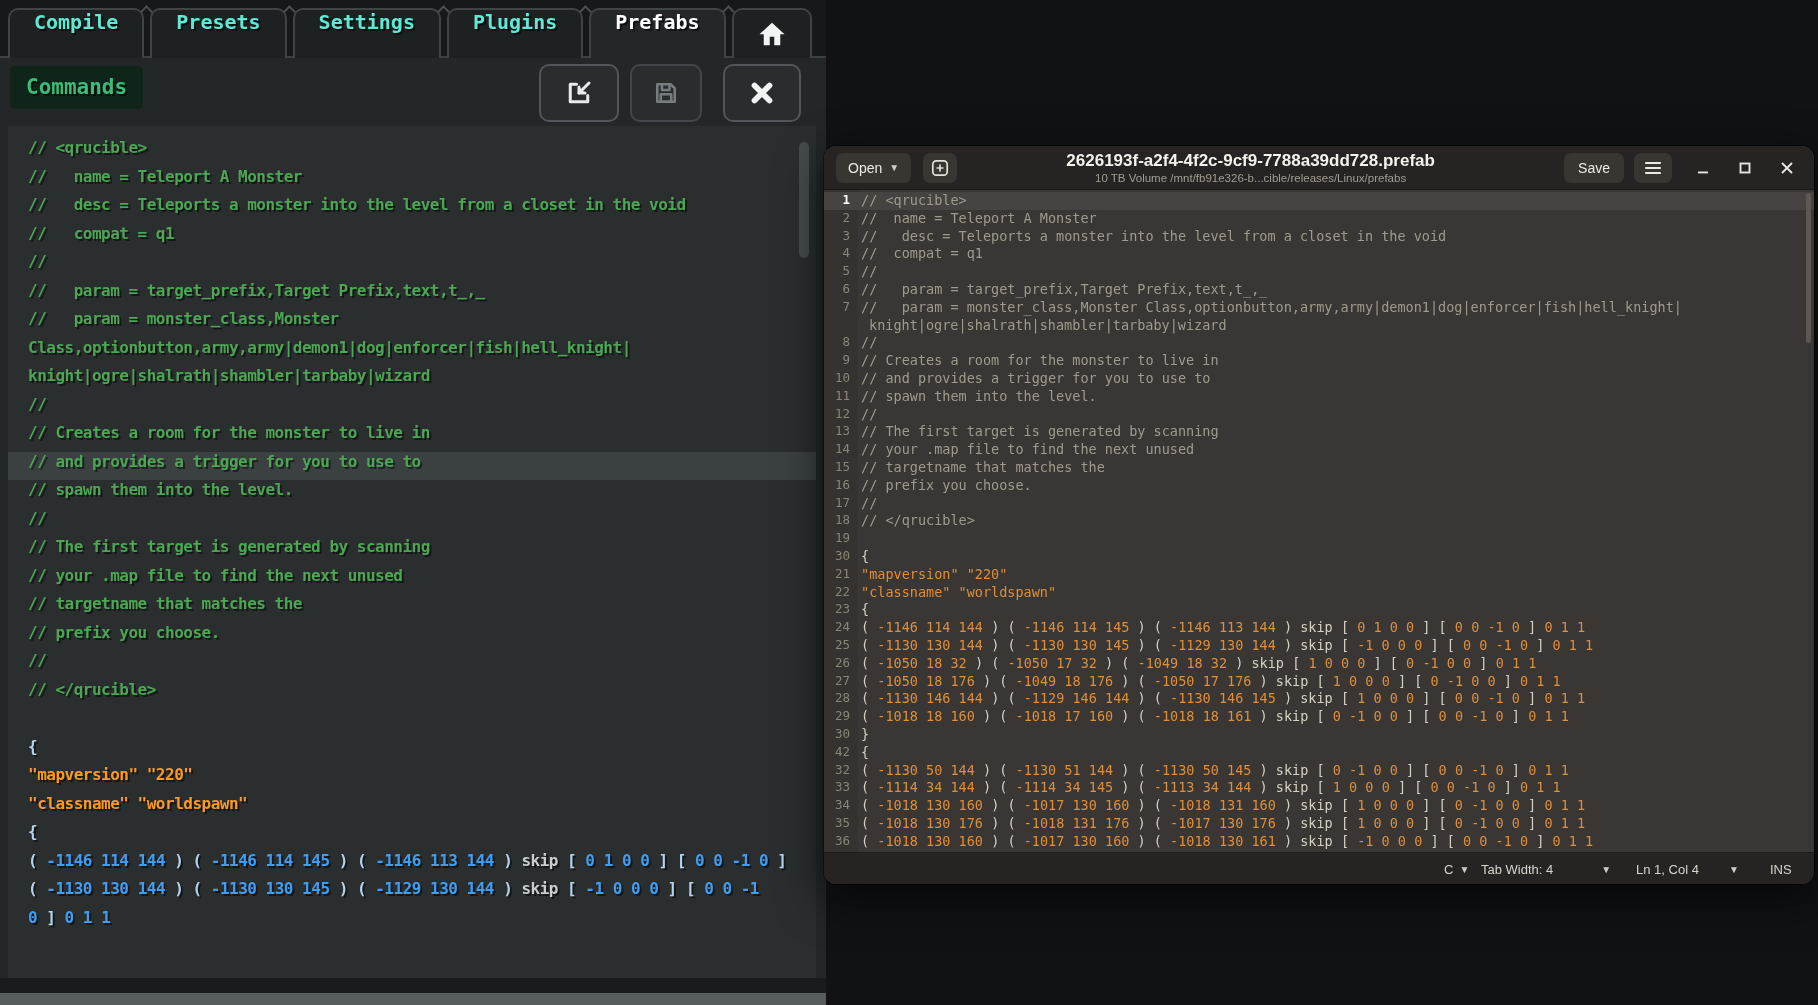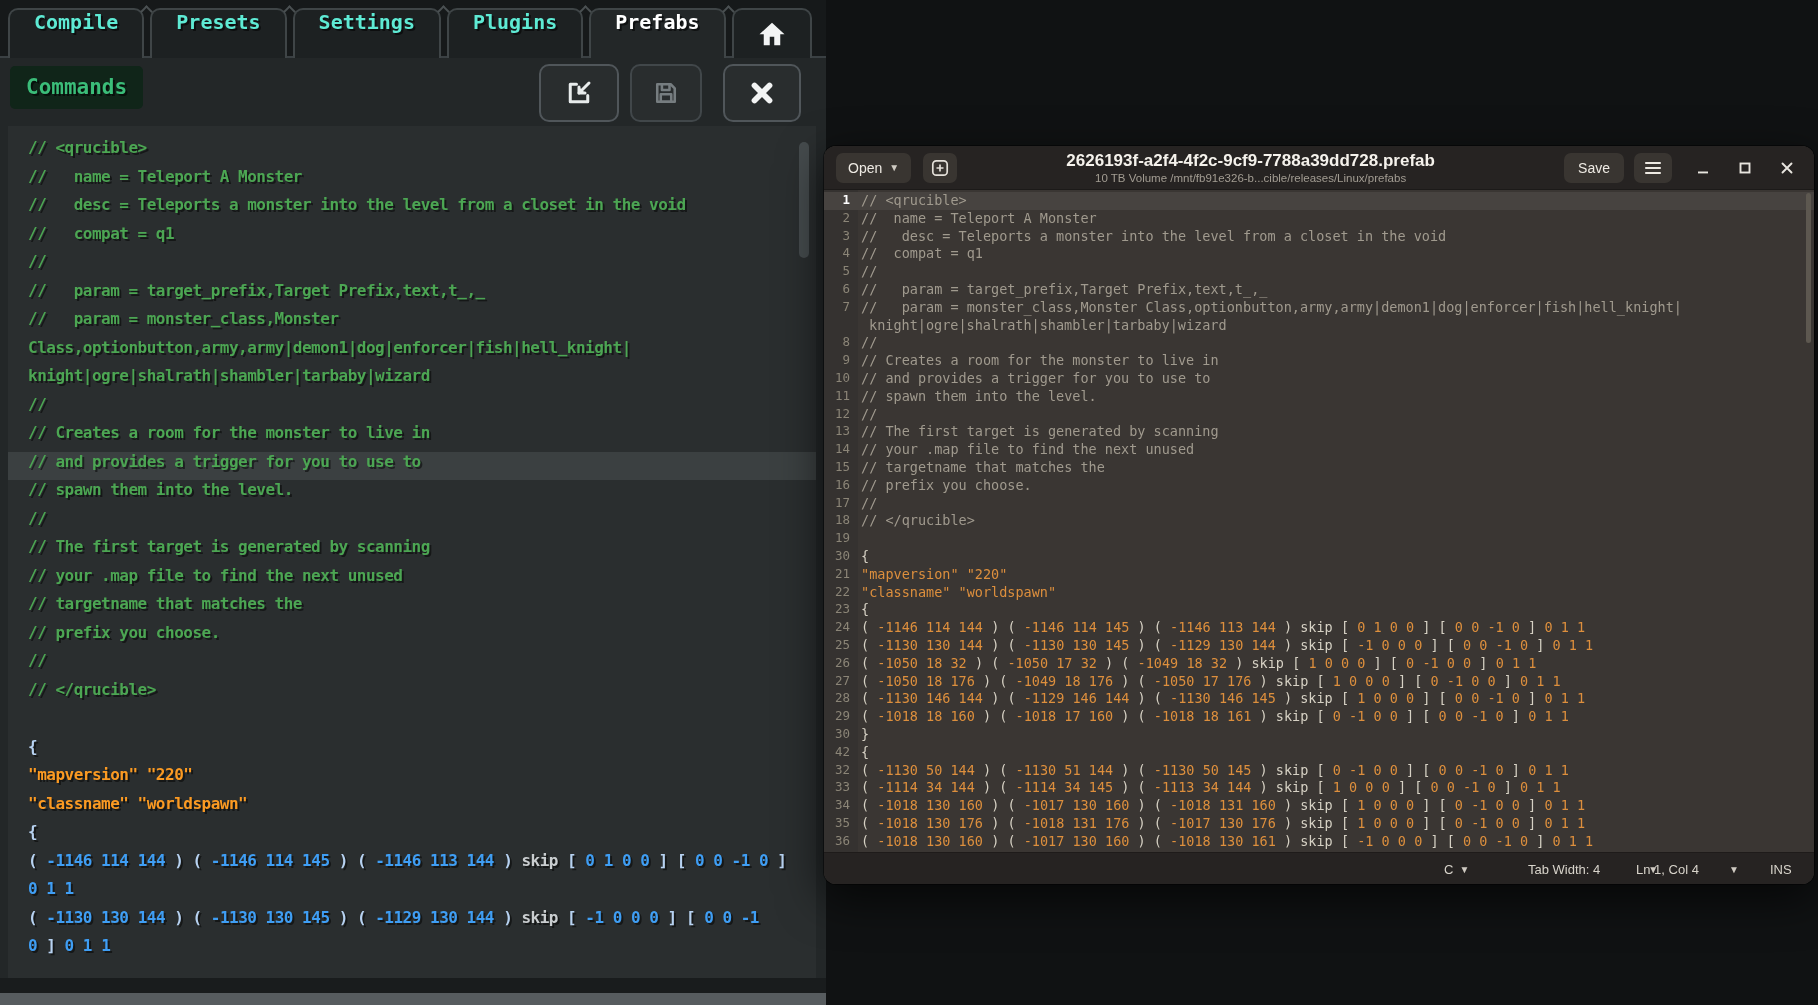--- a/index.html
+++ b/index.html
@@ -159,21 +159,20 @@
         <div class="lrow tk-cm">// targetname that matches the</div>
         <div class="lrow tk-cm">// prefix you choose.</div>
         <div class="lrow tk-cm">//</div>
         <div class="lrow tk-cm">// &lt;/qrucible&gt;</div>
         <div class="lrow tk-blank"></div>
         <div class="lrow tk-brace">{</div>
         <div class="lrow tk-str">"mapversion" "220"</div>
         <div class="lrow tk-str">"classname" "worldspawn"</div>
         <div class="lrow tk-brace">{</div>
         <div class="lrow"><span class="tk-p">(</span><span class="tk-p"> </span><span class="tk-num">-1146</span><span class="tk-p"> </span><span class="tk-num">114</span><span class="tk-p"> </span><span class="tk-num">144</span><span class="tk-p"> </span><span class="tk-p">)</span><span class="tk-p"> </span><span class="tk-p">(</span><span class="tk-p"> </span><span class="tk-num">-1146</span><span class="tk-p"> </span><span class="tk-num">114</span><span class="tk-p"> </span><span class="tk-num">145</span><span class="tk-p"> </span><span class="tk-p">)</span><span class="tk-p"> </span><span class="tk-p">(</span><span class="tk-p"> </span><span class="tk-num">-1146</span><span class="tk-p"> </span><span class="tk-num">113</span><span class="tk-p"> </span><span class="tk-num">144</span><span class="tk-p"> </span><span class="tk-p">)</span><span class="tk-p"> </span><span class="tk-kw">skip</span><span class="tk-p"> </span><span class="tk-p">[</span><span class="tk-p"> </span><span class="tk-num">0</span><span class="tk-p"> </span><span class="tk-num">1</span><span class="tk-p"> </span><span class="tk-num">0</span><span class="tk-p"> </span><span class="tk-num">0</span><span class="tk-p"> </span><span class="tk-p">]</span><span class="tk-p"> </span><span class="tk-p">[</span><span class="tk-p"> </span><span class="tk-num">0</span><span class="tk-p"> </span><span class="tk-num">0</span><span class="tk-p"> </span><span class="tk-num">-1</span><span class="tk-p"> </span><span class="tk-num">0</span><span class="tk-p"> </span><span class="tk-p">]</span></div>
-        <div class="lrow"><span class="tk-num">0</span><span class="tk-p"> </span><span class="tk-num">1</span><span class="tk-p"> </span><span class="tk-num">1</span></div>
         <div class="lrow"><span class="tk-p">(</span><span class="tk-p"> </span><span class="tk-num">-1130</span><span class="tk-p"> </span><span class="tk-num">130</span><span class="tk-p"> </span><span class="tk-num">144</span><span class="tk-p"> </span><span class="tk-p">)</span><span class="tk-p"> </span><span class="tk-p">(</span><span class="tk-p"> </span><span class="tk-num">-1130</span><span class="tk-p"> </span><span class="tk-num">130</span><span class="tk-p"> </span><span class="tk-num">145</span><span class="tk-p"> </span><span class="tk-p">)</span><span class="tk-p"> </span><span class="tk-p">(</span><span class="tk-p"> </span><span class="tk-num">-1129</span><span class="tk-p"> </span><span class="tk-num">130</span><span class="tk-p"> </span><span class="tk-num">144</span><span class="tk-p"> </span><span class="tk-p">)</span><span class="tk-p"> </span><span class="tk-kw">skip</span><span class="tk-p"> </span><span class="tk-p">[</span><span class="tk-p"> </span><span class="tk-num">-1</span><span class="tk-p"> </span><span class="tk-num">0</span><span class="tk-p"> </span><span class="tk-num">0</span><span class="tk-p"> </span><span class="tk-num">0</span><span class="tk-p"> </span><span class="tk-p">]</span><span class="tk-p"> </span><span class="tk-p">[</span><span class="tk-p"> </span><span class="tk-num">0</span><span class="tk-p"> </span><span class="tk-num">0</span><span class="tk-p"> </span><span class="tk-num">-1</span></div>
         <div class="lrow"><span class="tk-num">0</span><span class="tk-p"> </span><span class="tk-p">]</span><span class="tk-p"> </span><span class="tk-num">0</span><span class="tk-p"> </span><span class="tk-num">1</span><span class="tk-p"> </span><span class="tk-num">1</span></div>
       </div>
 
     <div class="left-bottom-band"></div>
     <div class="left-bottom-bar"></div>
   </div>
 
   <div class="editor-window">
 
@@ -269,21 +268,21 @@
           <div class="erow"><span class="ln">36</span><span class="code"><span class="tk-p">(</span><span class="tk-p"> </span><span class="tk-num">-1018</span><span class="tk-p"> </span><span class="tk-num">130</span><span class="tk-p"> </span><span class="tk-num">160</span><span class="tk-p"> </span><span class="tk-p">)</span><span class="tk-p"> </span><span class="tk-p">(</span><span class="tk-p"> </span><span class="tk-num">-1017</span><span class="tk-p"> </span><span class="tk-num">130</span><span class="tk-p"> </span><span class="tk-num">160</span><span class="tk-p"> </span><span class="tk-p">)</span><span class="tk-p"> </span><span class="tk-p">(</span><span class="tk-p"> </span><span class="tk-num">-1018</span><span class="tk-p"> </span><span class="tk-num">130</span><span class="tk-p"> </span><span class="tk-num">161</span><span class="tk-p"> </span><span class="tk-p">)</span><span class="tk-p"> </span><span class="tk-kw">skip</span><span class="tk-p"> </span><span class="tk-p">[</span><span class="tk-p"> </span><span class="tk-num">-1</span><span class="tk-p"> </span><span class="tk-num">0</span><span class="tk-p"> </span><span class="tk-num">0</span><span class="tk-p"> </span><span class="tk-num">0</span><span class="tk-p"> </span><span class="tk-p">]</span><span class="tk-p"> </span><span class="tk-p">[</span><span class="tk-p"> </span><span class="tk-num">0</span><span class="tk-p"> </span><span class="tk-num">0</span><span class="tk-p"> </span><span class="tk-num">-1</span><span class="tk-p"> </span><span class="tk-num">0</span><span class="tk-p"> </span><span class="tk-p">]</span><span class="tk-p"> </span><span class="tk-num">0</span><span class="tk-p"> </span><span class="tk-num">1</span><span class="tk-p"> </span><span class="tk-num">1</span></span></div>
         </div>
       <div class="ed-scroll-thumb"></div>
     </div>
 
     <div class="statusbar">
       <div class="sb-item" style="left:620px;">
         <span>C</span>
         <span class="sb-caret">▼</span>
       </div>
-      <div class="sb-item" style="left:704px;gap:48px;">
+      <div class="sb-item" style="left:657px;gap:48px;">
         <span>Tab Width: 4</span>
         <span class="sb-caret">▼</span>
       </div>
       <div class="sb-item" style="left:812px;">
         <span>Ln 1, Col 4</span>
       </div>
       <div class="sb-item" style="left:905px;">
         <span class="sb-caret">▼</span>
       </div>
       <div class="sb-item" style="left:946px;">

